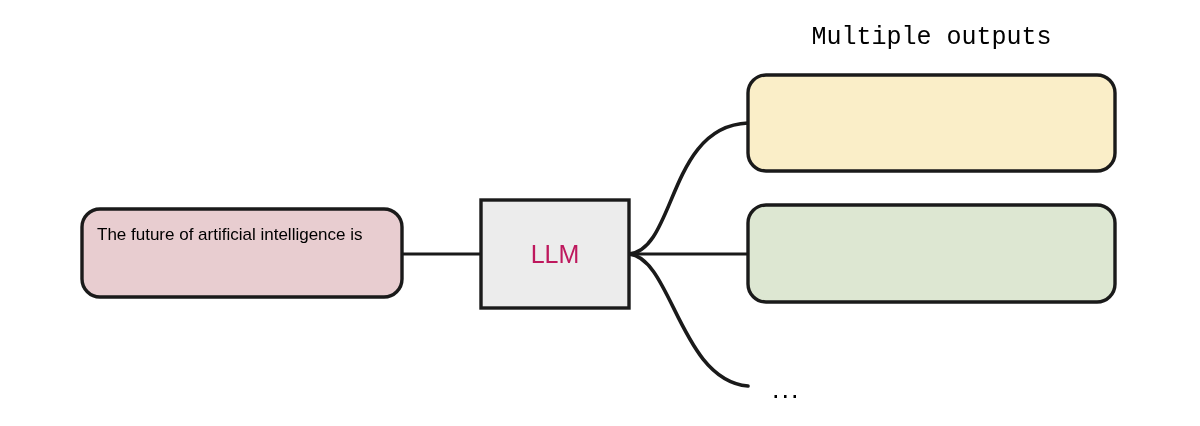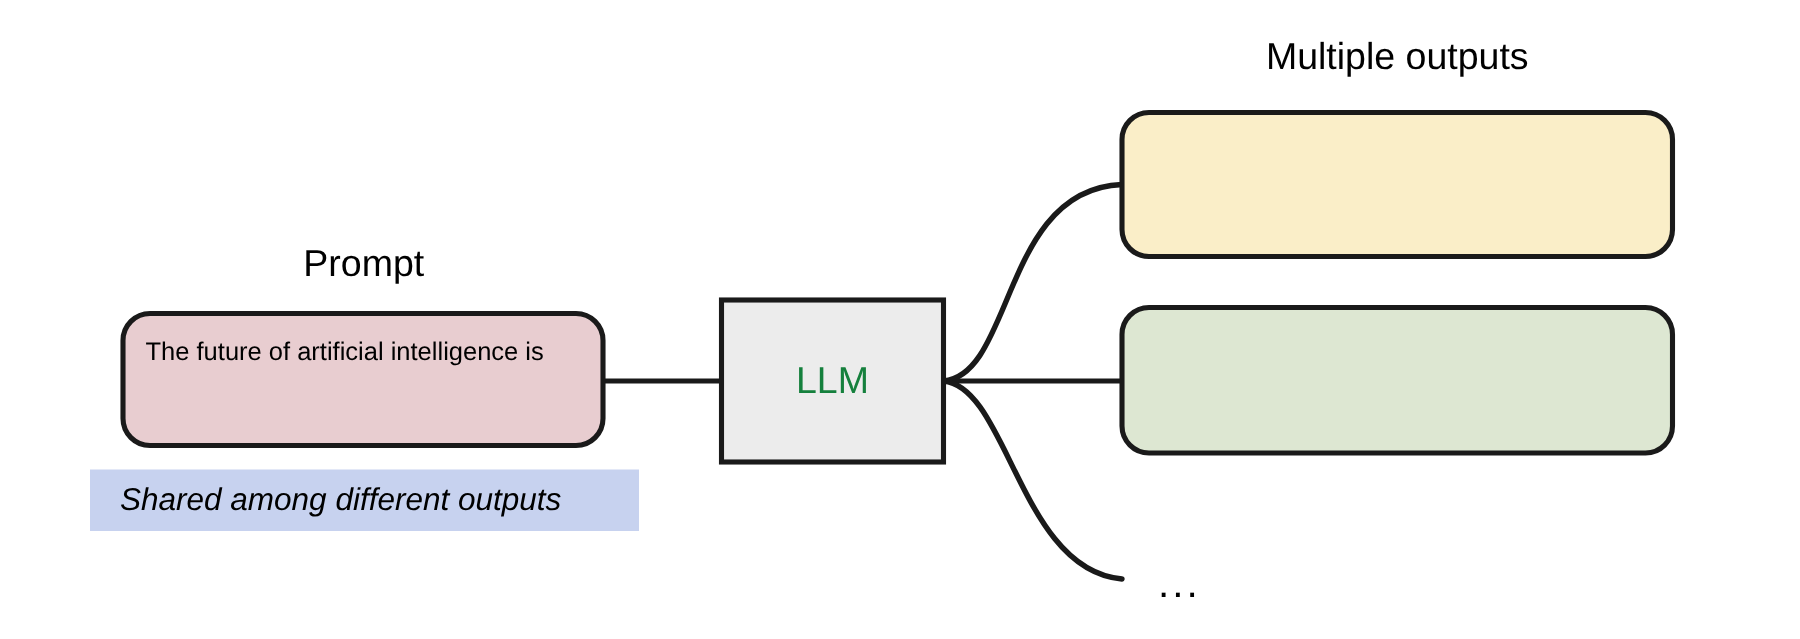--- a/index.html
+++ b/index.html
@@ -44,40 +44,41 @@
     top: 162px;
     width: 321px;
     text-align: center;
   }
 
   #outputs-title {
     left: 748px;
     top: 24px;
     width: 367px;
     text-align: center;
+    font-family: Liberation Mono, monospace;
   }
 
   #prompt-box-text {
     position: absolute;
     left: 97px;
     top: 224px;
     width: 295px;
     font-size: 17px;
     line-height: 1.30;
     color: #000;
   }
 
   #llm-box-text {
     position: absolute;
     left: 481px;
     top: 240px;
     width: 148px;
     text-align: center;
     font-size: 25px;
-    color: #15803d;
+    color: #be185d;
   }
 
   #shared-note {
     position: absolute;
     left: 60px;
     top: 313px;
     width: 366px;
     height: 41px;
     background: #c7d2ef;
     display: flex;
@@ -118,26 +119,22 @@
 
   <rect x="481" y="200" width="148" height="108" fill="#ececec" stroke="#1a1a1a" stroke-width="3.4"></rect>
 
   <rect x="748" y="75" width="367" height="96" rx="18" ry="18" fill="#faeec8" stroke="#1a1a1a" stroke-width="3.4"></rect>
 
   <rect x="748" y="205" width="367" height="97" rx="18" ry="18" fill="#dde7d2" stroke="#1a1a1a" stroke-width="3.4"></rect>
 </svg>
 
 <div class="layer">
 
-  <div class="label" id="prompt-title">Prompt</div>
 
   <div class="label" id="outputs-title">Multiple outputs</div>
 
   <div id="prompt-box-text">The future of artificial intelligence is</div>
 
   <div id="llm-box-text">LLM</div>
 
-  <div id="shared-note">
-    <span>Shared among different outputs</span>
-  </div>
 
   <div id="ellipsis">...</div>
 </div>
 
 </body></html>

